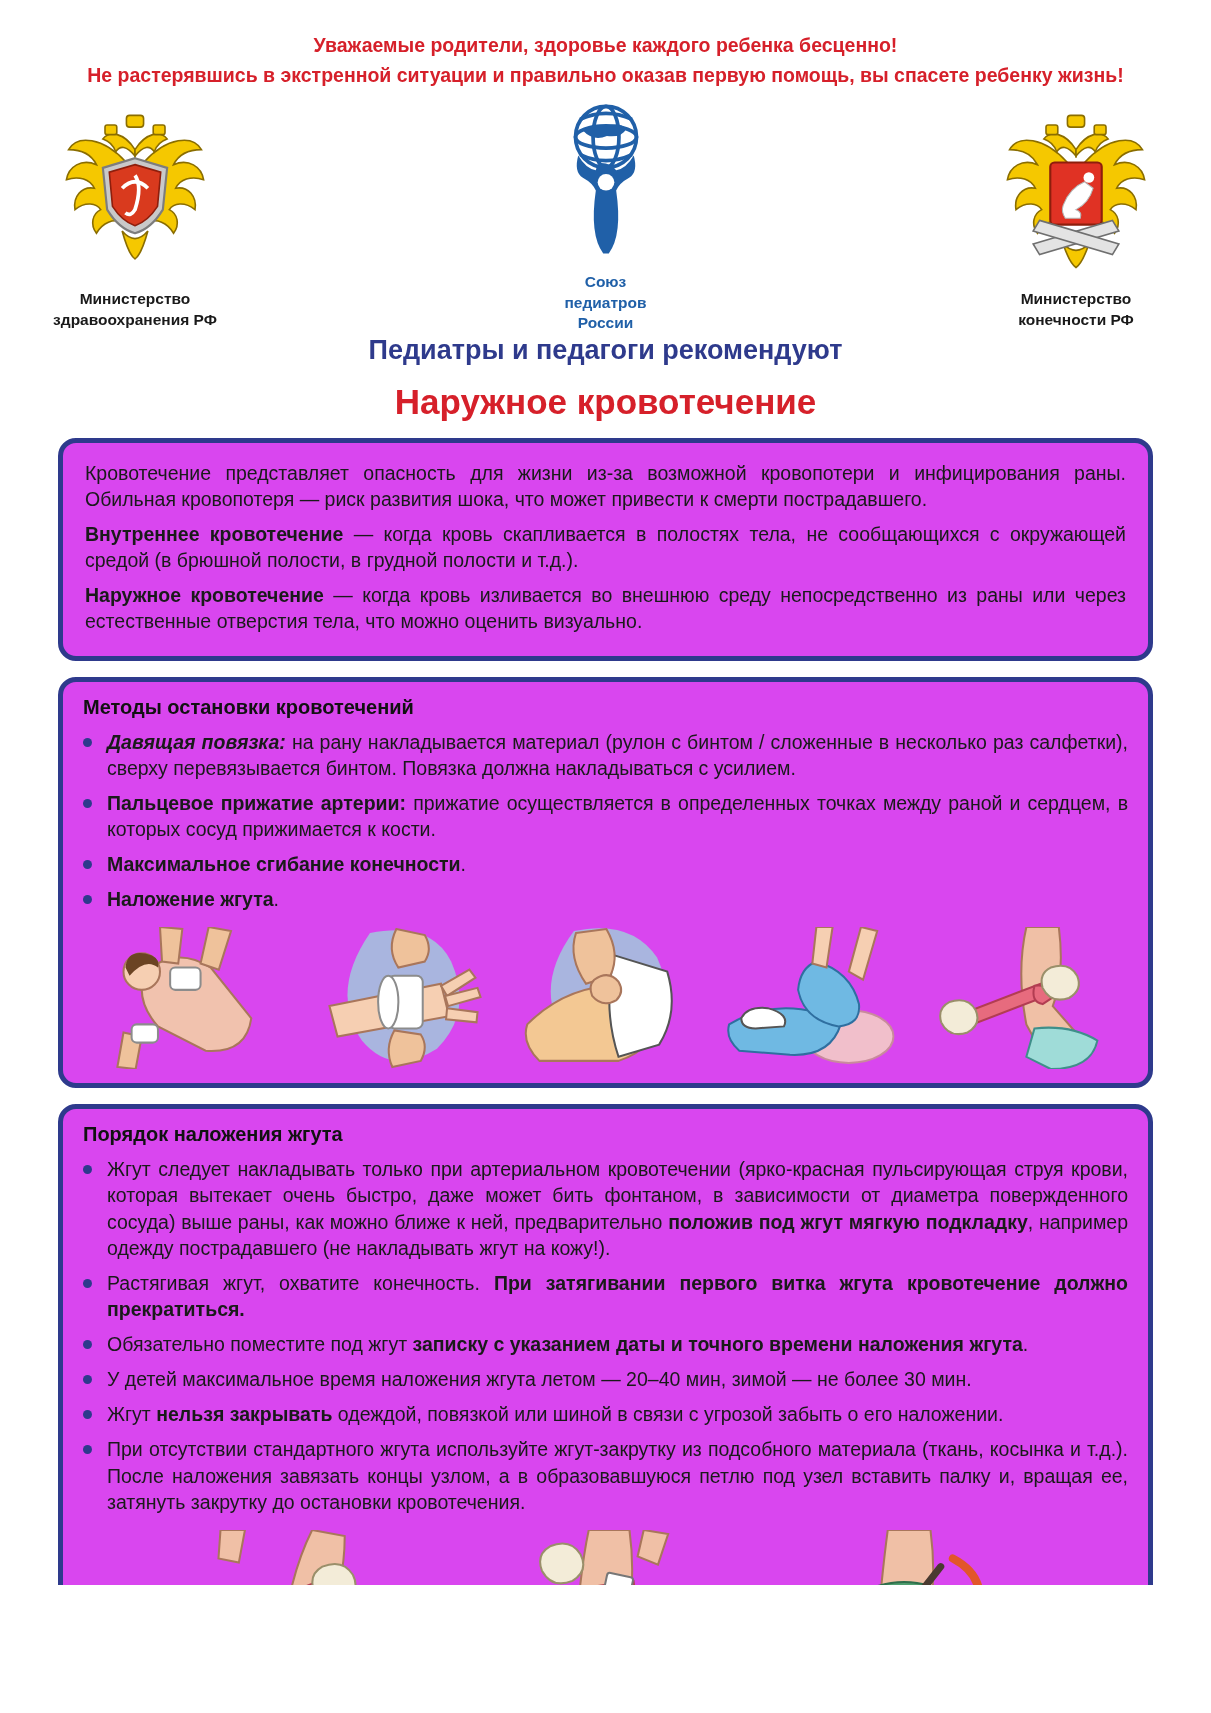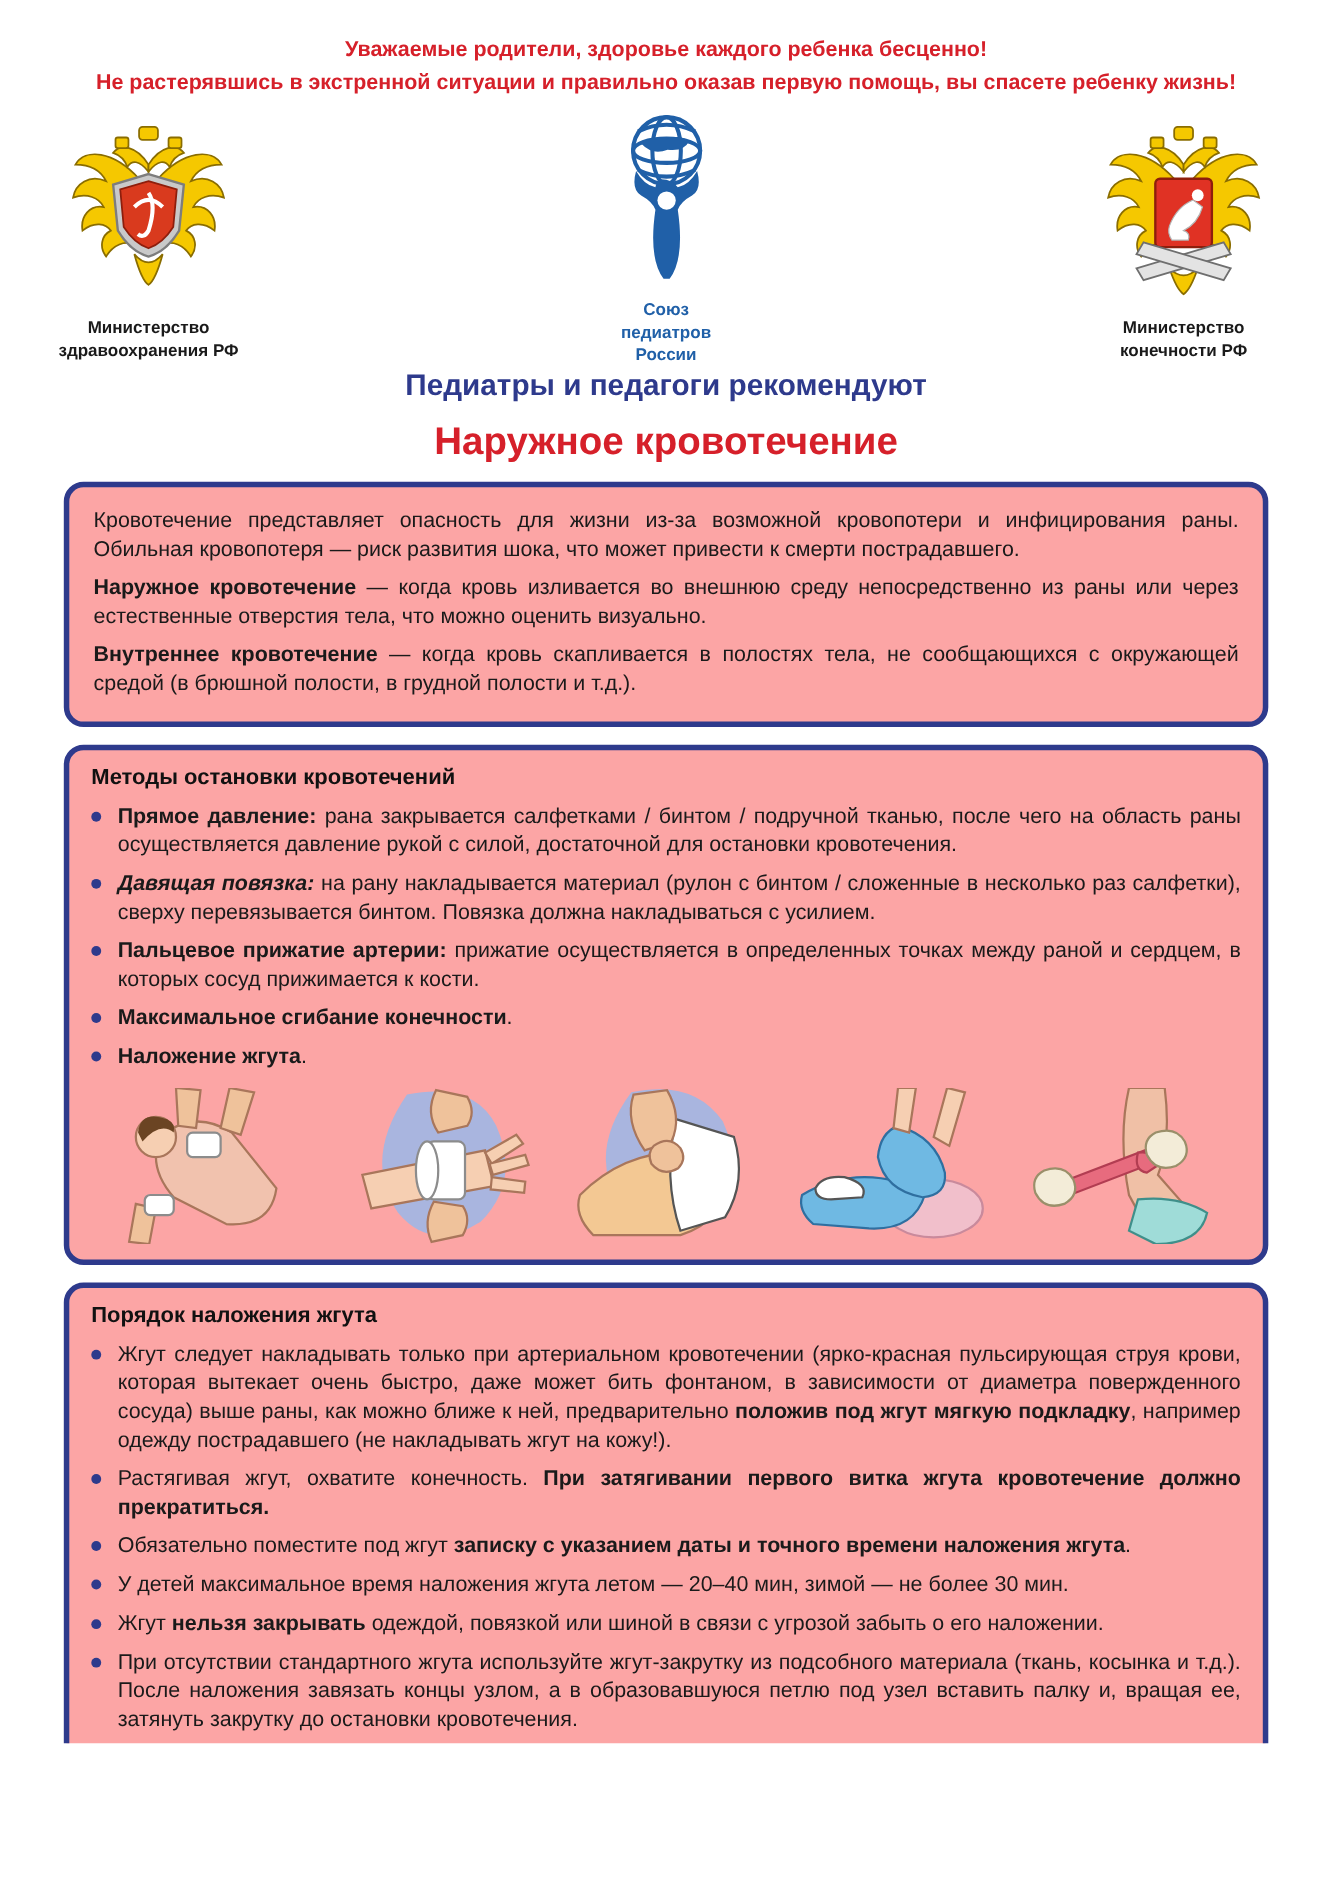--- a/index.html
+++ b/index.html
@@ -17,21 +17,21 @@
   .logo-col.center{flex:1;}
   .logo-col.right{width:270px;}
   .emblem{width:150px;height:185px;}
   .splogo{width:108px;height:172px;}
   .logo-cap{font-weight:bold;font-size:15.5px;line-height:1.3;text-align:center;margin-top:4px;color:#1a1a1a;}
   .logo-cap.blue{color:#2060a8;margin-top:0;}
   
   .subtitle{text-align:center;color:#2e3a8c;font-weight:bold;font-size:27px;margin-top:2px;}
   .main-title{text-align:center;color:#d6202a;font-weight:bold;font-size:35px;margin-top:16px;}
   
-  .box{border:5px solid #2e3a8c;border-radius:18px;margin:16px 58px 0 58px;padding:8px 20px 12px 20px;background:#fca5a5;}
+  .box{border:5px solid #2e3a8c;border-radius:18px;margin:16px 58px 0 58px;padding:8px 20px 12px 20px;background:#d946ef;}
   .box-title{text-align:left;font-weight:bold;font-size:20px;margin:6px 0 10px 0;color:#111;}
   .intro p{font-size:19.5px;line-height:1.34;text-align:justify;margin:9px 2px;}
   .bullets{list-style:none;margin:2px 0 6px 0;padding:0;}
   .bullets li{display:flex;gap:15px;margin:9px 0;}
   .dot{width:9px;height:9px;border-radius:50%;background:#2e3a8c;margin-top:9px;flex:none;}
   .li-text{flex:1;font-size:19.5px;line-height:1.34;text-align:justify;}
   
   .illo-row{display:flex;justify-content:space-between;align-items:flex-end;padding:6px 6px 2px 6px;}
   .illo-row.centered{justify-content:center;gap:70px;}
   .illo{height:142px;}
@@ -117,31 +117,27 @@
         <div>конечности РФ</div>
       </div>
     </div>
   </div>
 
   <div class="subtitle">Педиатры и педагоги рекомендуют</div>
   <div class="main-title">Наружное кровотечение</div>
 
   <div class="box intro">
     <p><span>Кровотечение представляет опасность для жизни из-за возможной кровопотери и инфицирования раны. Обильная кровопотеря — риск развития шока, что может привести к смерти пострадавшего.</span></p>
+    <p><span style="font-weight: bold;">Внутреннее кровотечение</span><span> — когда кровь скапливается в полостях тела, не сообщающихся с окружающей средой (в брюшной полости, в грудной полости и т.д.).</span></p>
     <p><span style="font-weight: bold;">Наружное кровотечение</span><span> — когда кровь изливается во внешнюю среду непосредственно из раны или через естественные отверстия тела, что можно оценить визуально.</span></p>
-    <p><span style="font-weight: bold;">Внутреннее кровотечение</span><span> — когда кровь скапливается в полостях тела, не сообщающихся с окружающей средой (в брюшной полости, в грудной полости и т.д.).</span></p>
   </div>
 
   <div class="box">
     <div class="box-title">Методы остановки кровотечений</div>
     <ul class="bullets">
-        <li>
-          <span class="dot"></span>
-          <div class="li-text"><span style="font-weight: bold;">Прямое давление:</span><span> рана закрывается салфетками / бинтом / подручной тканью, после чего на область раны осуществляется давление рукой с силой, достаточной для остановки кровотечения.</span></div>
-        </li>
         <li>
           <span class="dot"></span>
           <div class="li-text"><span style="font-weight: bold; font-style: italic;">Давящая повязка:</span><span> на рану накладывается материал (рулон с бинтом / сложенные в несколько раз салфетки), сверху перевязывается бинтом. Повязка должна накладываться с усилием.</span></div>
         </li>
         <li>
           <span class="dot"></span>
           <div class="li-text"><span style="font-weight: bold;">Пальцевое прижатие артерии:</span><span> прижатие осуществляется в определенных точках между раной и сердцем, в которых сосуд прижимается к кости.</span></div>
         </li>
         <li>
           <span class="dot"></span>

